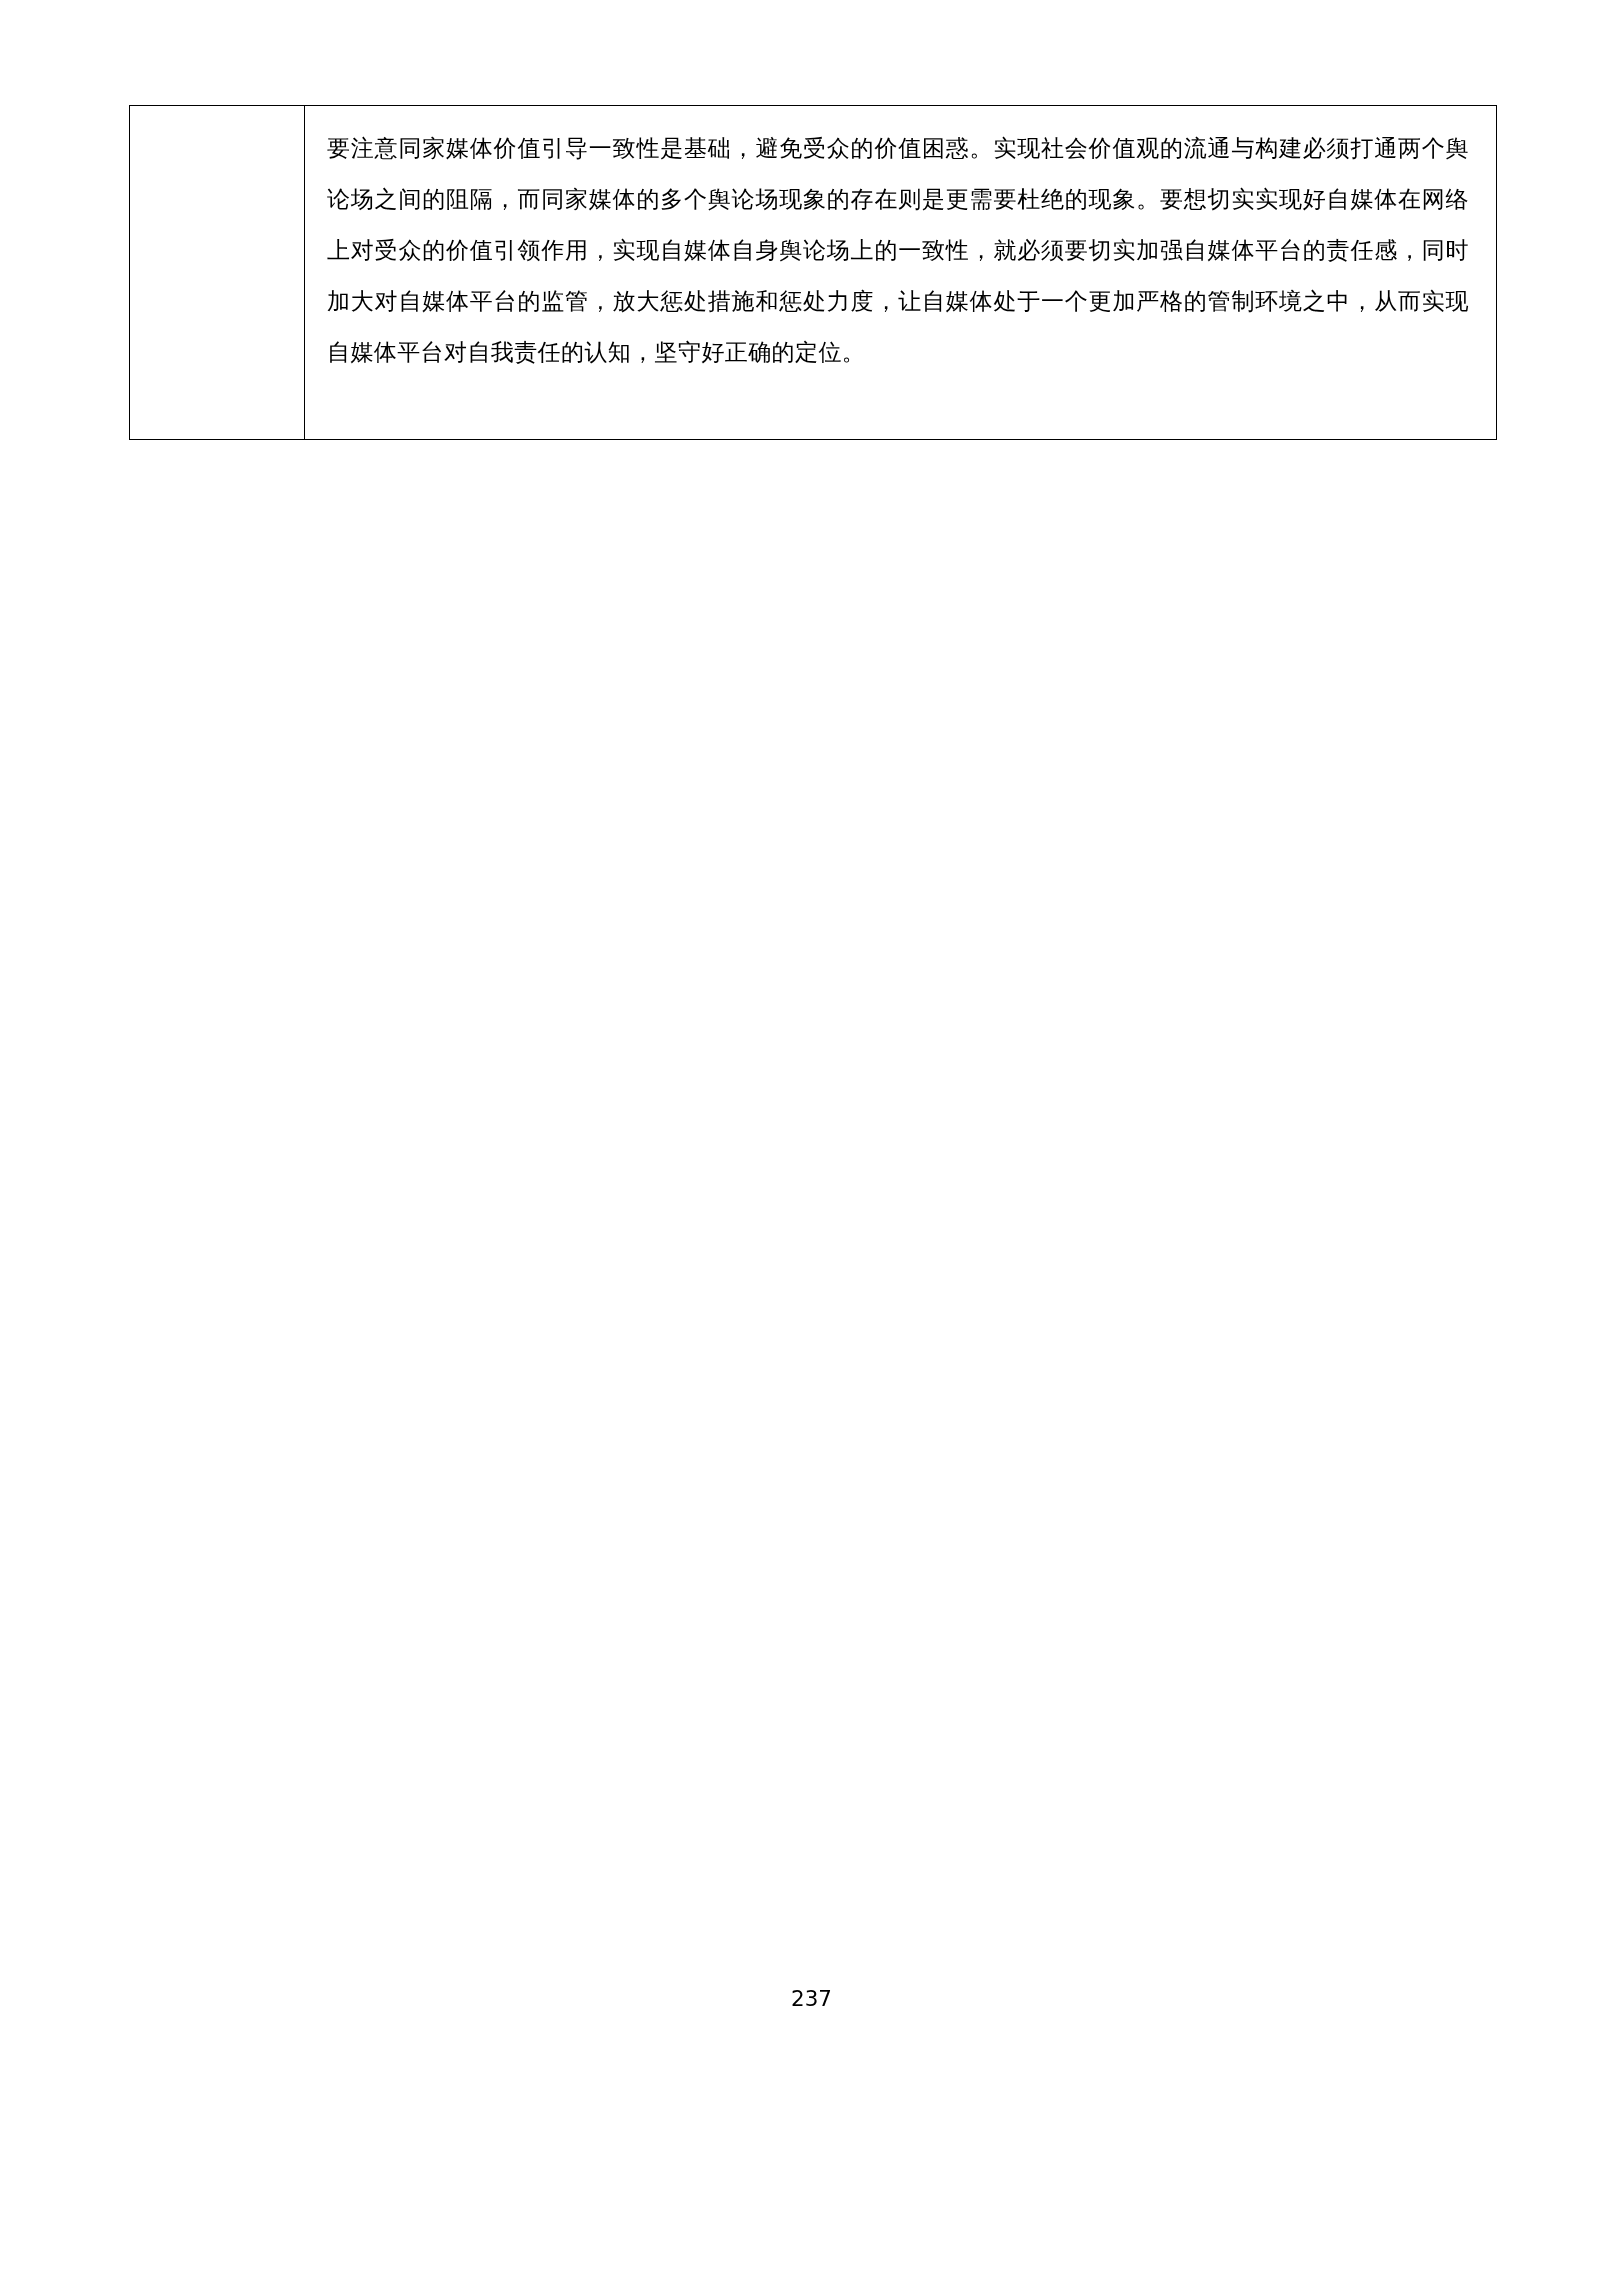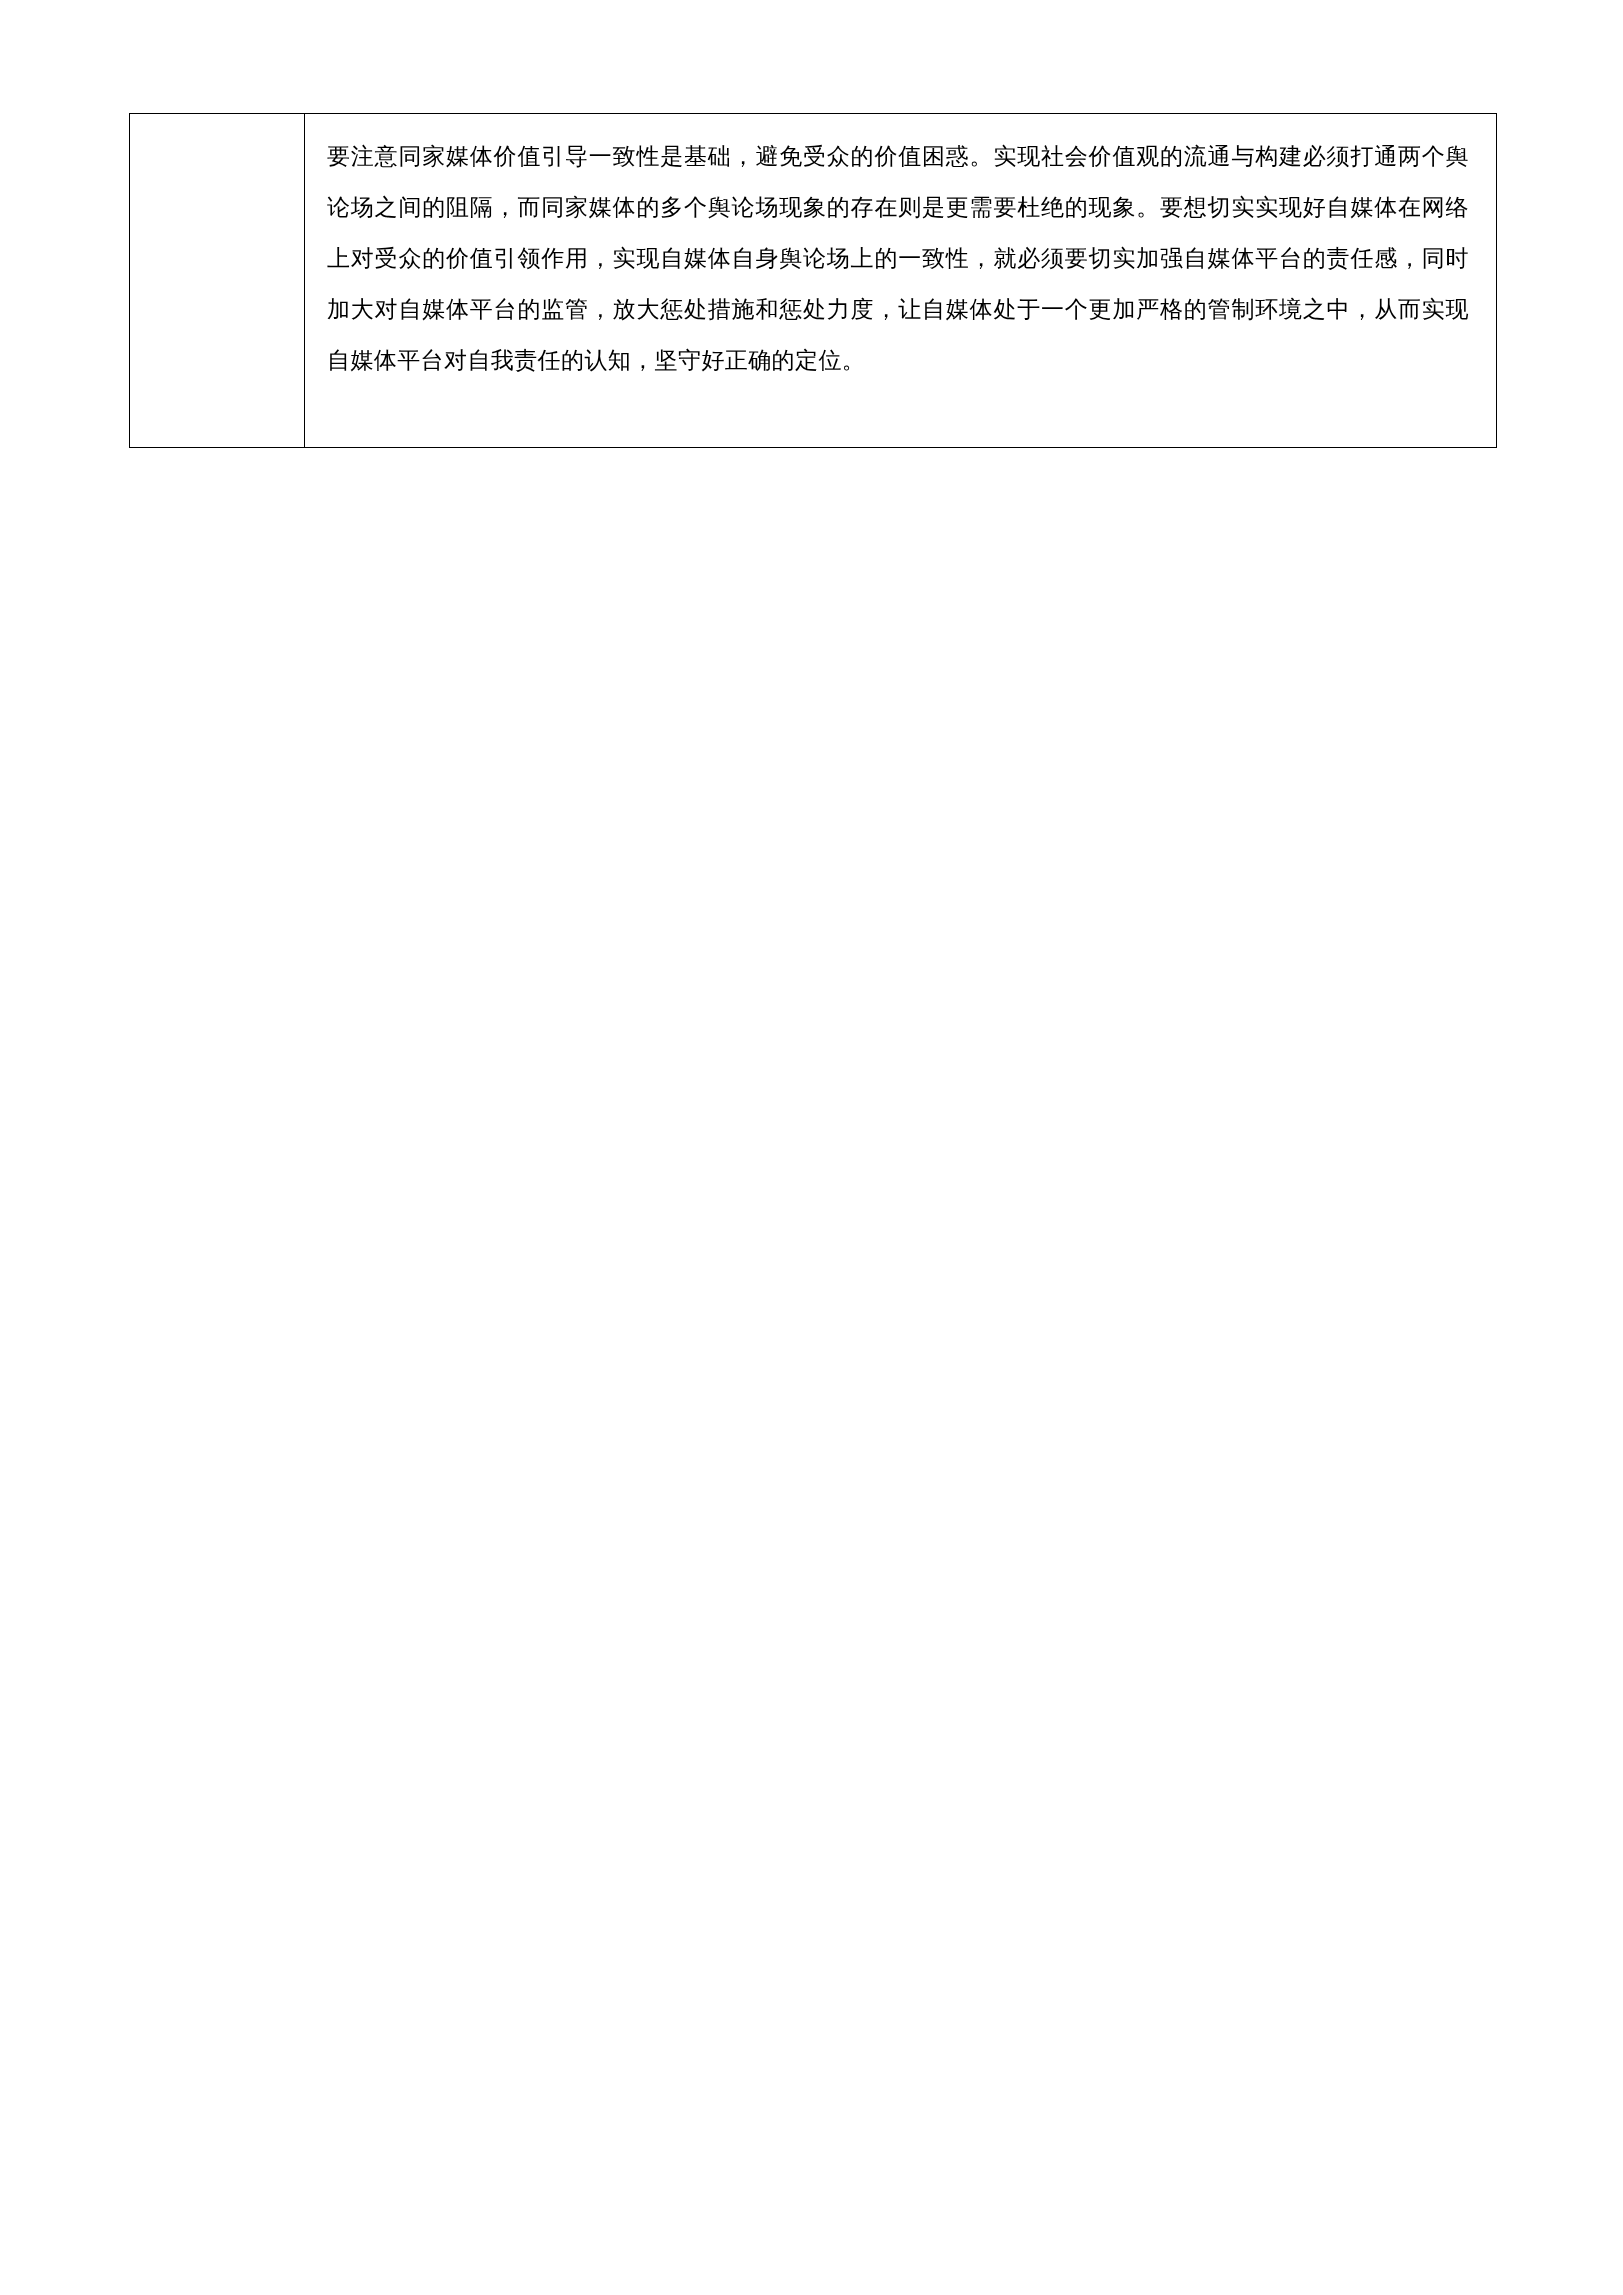--- a/index.html
+++ b/index.html
@@ -10,21 +10,21 @@
   body {
     width: 1623px;
     height: 2295px;
     font-family: "Liberation Serif", "DejaVu Serif", serif;
     position: relative;
     overflow: hidden;
   }
   .page {
     position: absolute;
     left: 0;
-    top: 12px;
+    top: 4px;
     width: 1623px;
     height: 1927px;
     background: #ffffff;
   }
   .doc-table {
     position: absolute;
     left: 129px;
     top: 101px;
     width: 1365px;
     border-collapse: collapse;
@@ -81,15 +81,16 @@
         </td>
         <td class="col-right">
           <div class="cell-right-inner">
             <p class="body-text">要注意同家媒体价值引导一致性是基础，避免受众的价值困惑。实现社会价值观的流通与构建必须打通两个舆论场之间的阻隔，而同家媒体的多个舆论场现象的存在则是更需要杜绝的现象。要想切实实现好自媒体在网络上对受众的价值引领作用，实现自媒体自身舆论场上的一致性，就必须要切实加强自媒体平台的责任感，同时加大对自媒体平台的监管，放大惩处措施和惩处力度，让自媒体处于一个更加严格的管制环境之中，从而实现自媒体平台对自我责任的认知，坚守好正确的定位。</p>
           </div>
         </td>
       </tr>
     </tbody>
   </table>
 
+  <div class="page-number">237</div>
 
 </div>
 
 
 </body></html>

